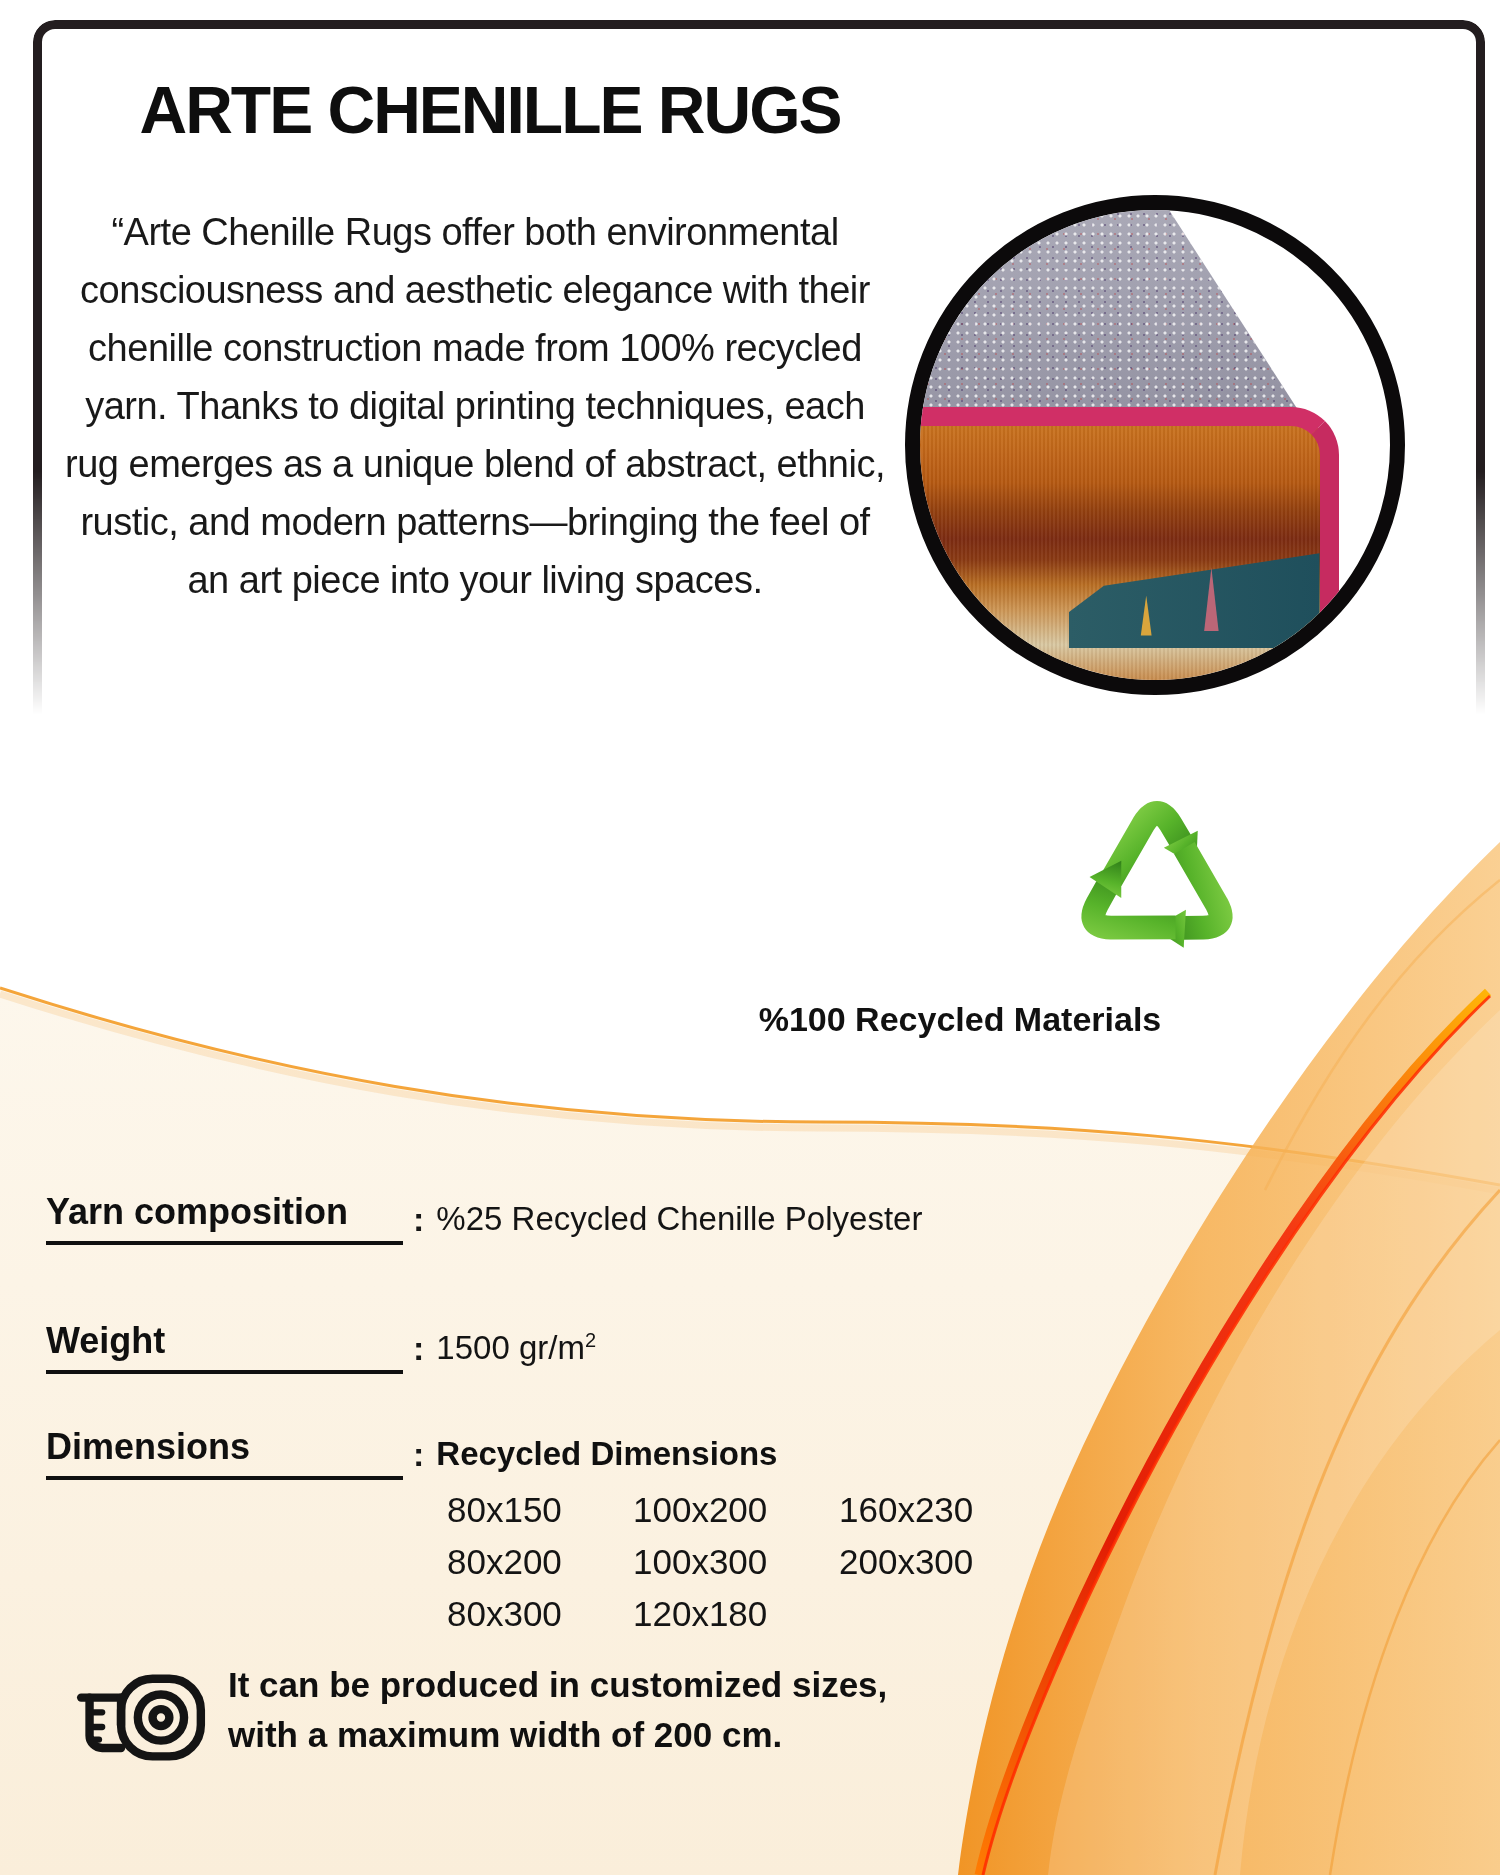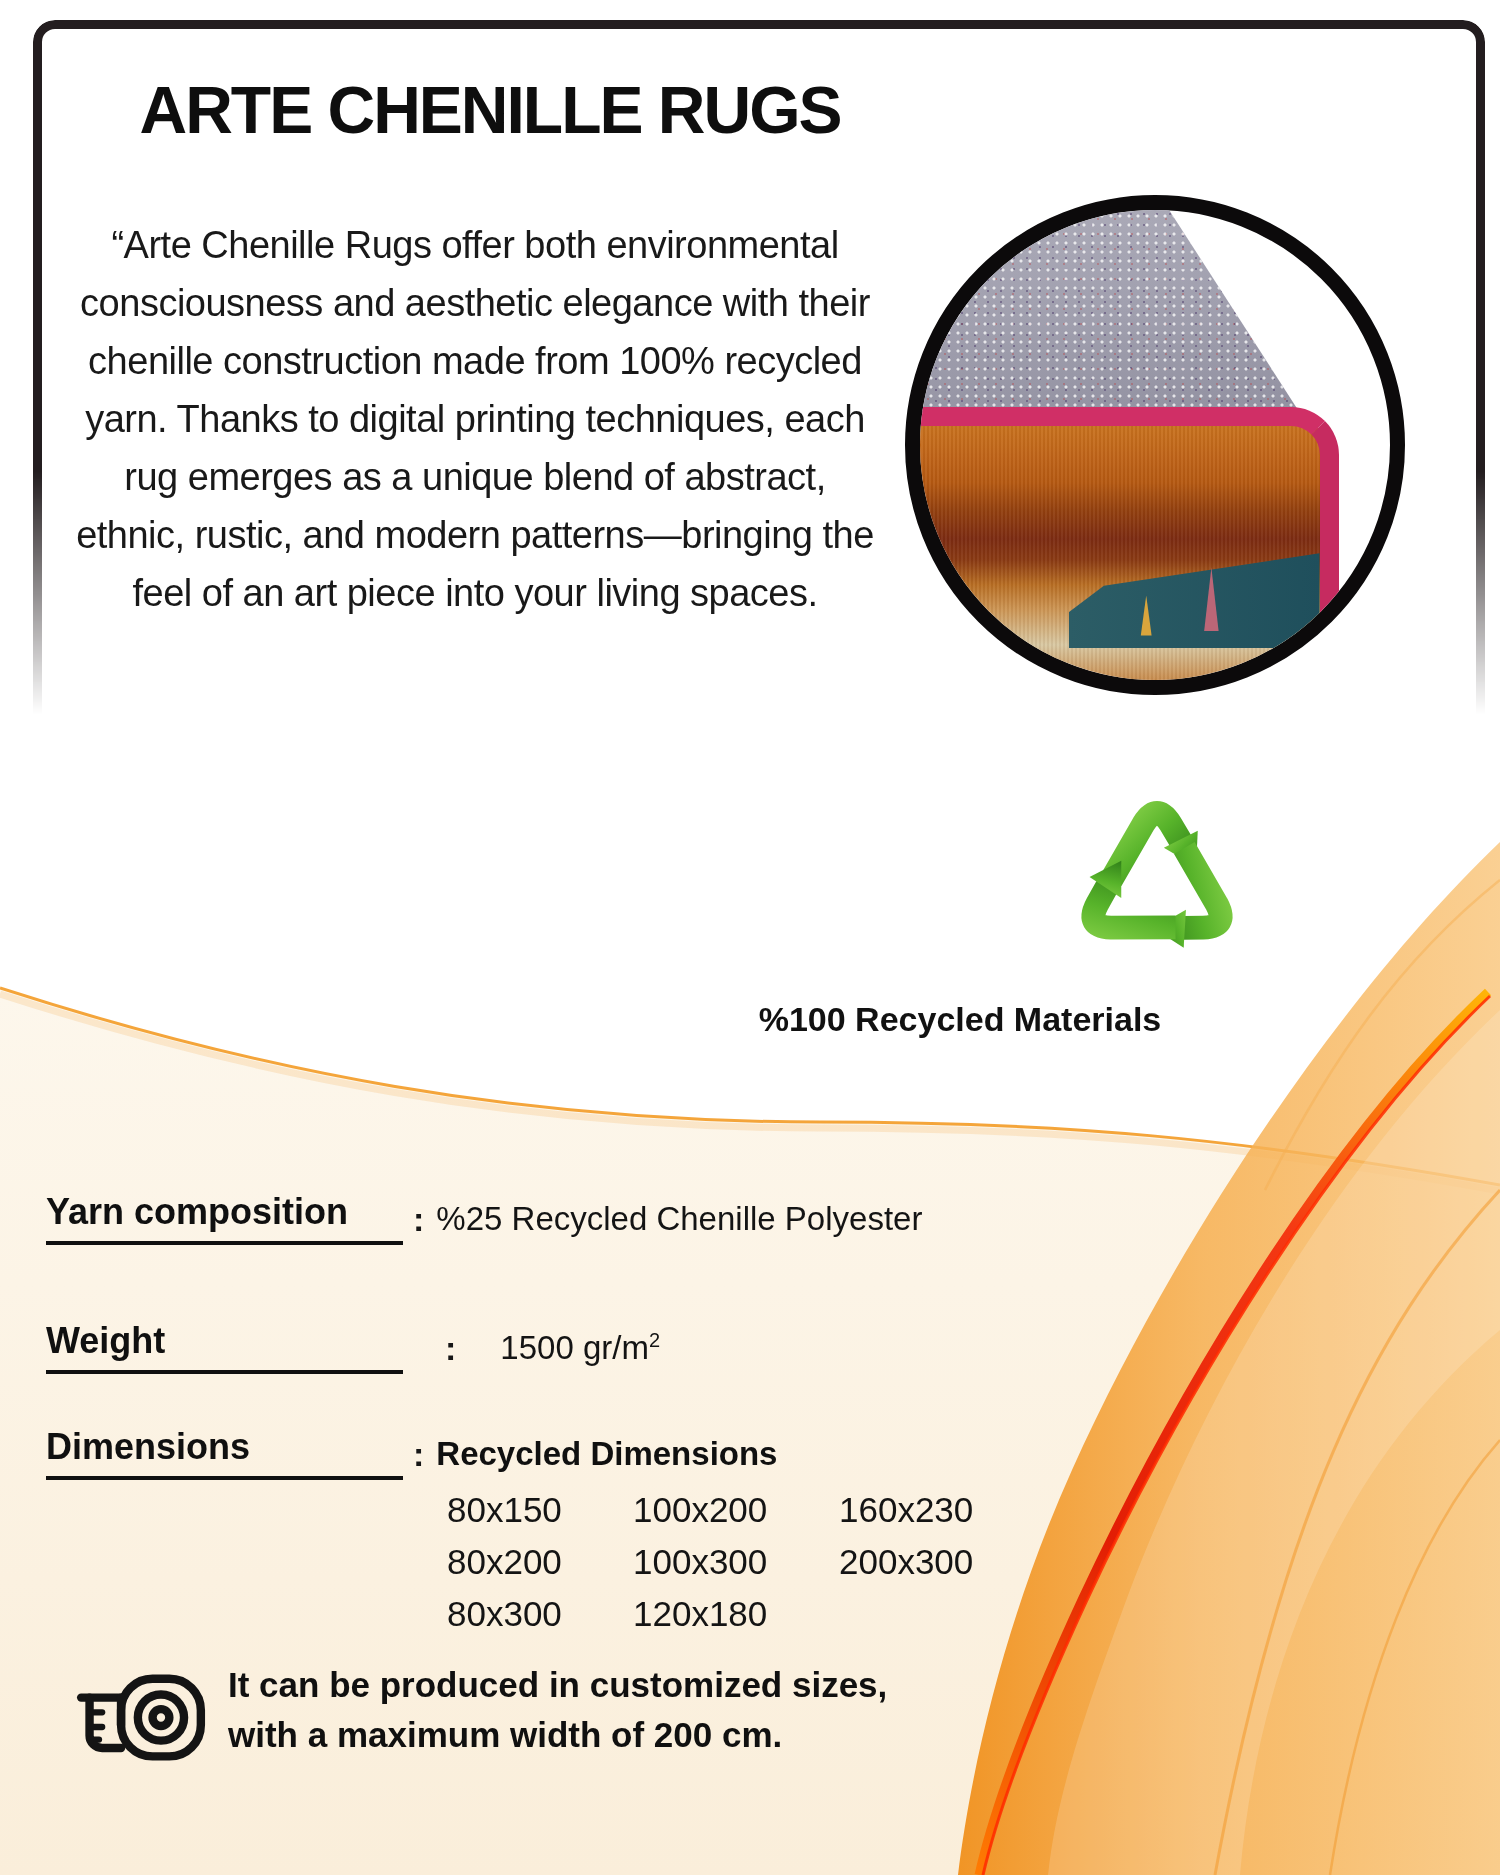--- a/index.html
+++ b/index.html
@@ -18,21 +18,21 @@
   .title{
     position:absolute; left:60px; top:72px; width:860px; z-index:3;
     text-align:center; font-size:66px; font-weight:800; letter-spacing:-2px;
     color:#0e0e0e; margin:0;
   }
   .quote{
     position:absolute; left:55px; top:200px; width:840px; z-index:3;
     text-align:center; font-size:38px; line-height:58px; letter-spacing:-0.5px;
     color:#191919;
   }
-  .quote p{margin:16px;}
+  .quote p{margin:3px;}
   
   .rug-photo{
     position:absolute; left:905px; top:195px; width:470px; height:470px;
     border-radius:50%; border:15px solid #0c0a0b; background:#ffffff;
     overflow:hidden; z-index:3;
   }
   .rug-back{
     position:absolute; left:-6%; top:-9%; width:95%; height:56%;
     background:
       radial-gradient(circle at 3px 3px, rgba(255,255,255,.75) 1.3px, transparent 1.8px),
@@ -69,21 +69,21 @@
   }
   
   .recycle{position:absolute; left:1048px; top:768px; width:218px; height:214px; z-index:3;}
   .badge-label{
     position:absolute; left:740px; top:1000px; width:440px; z-index:3;
     text-align:center; font-size:34px; font-weight:800; color:#111111;
   }
   
   .spec{position:absolute; left:46px; width:920px; z-index:3; display:flex; align-items:center;}
   .spec-yarn{top:1190px;}
-  .spec-weight{top:1320px;gap:32px;}
+  .spec-weight{top:1320px;}
   .spec-dims{top:1426px;}
   .spec-label{
     display:inline-block; width:357px; font-size:36px; font-weight:800;
     border-bottom:4px solid #101010; padding-bottom:8px; color:#101010;
     flex:0 0 357px;
   }
   .spec-colon{font-size:34px; font-weight:800; margin:2px 12px 0 10px;}
   .spec-vals{font-size:33px; line-height:54px; margin-top:2px; color:#141414;}
   .spec-vals span{display:block;}
   .spec-value{font-size:33px; margin-top:2px; color:#141414;}

